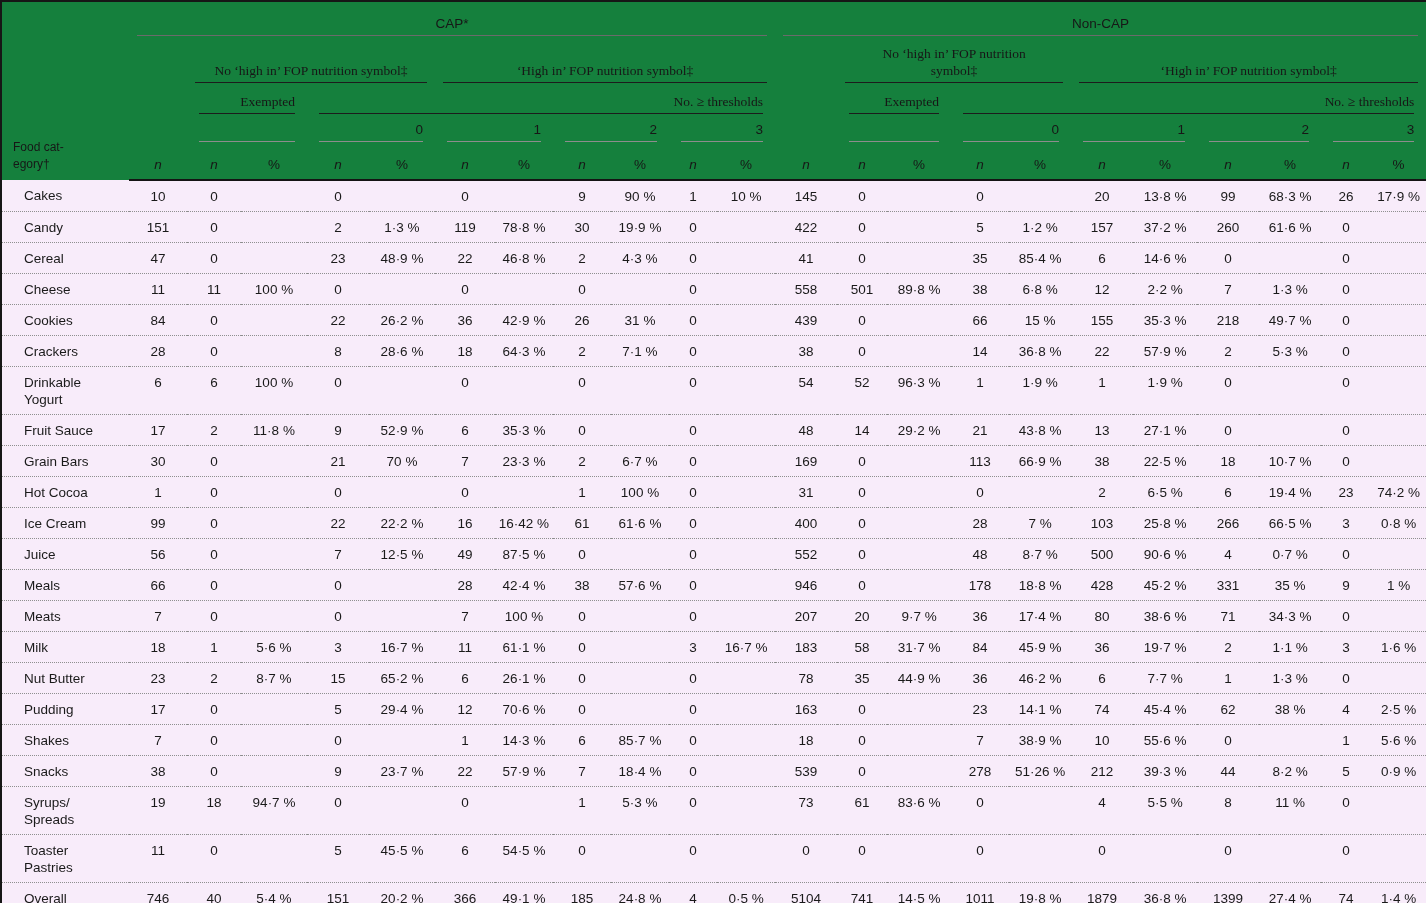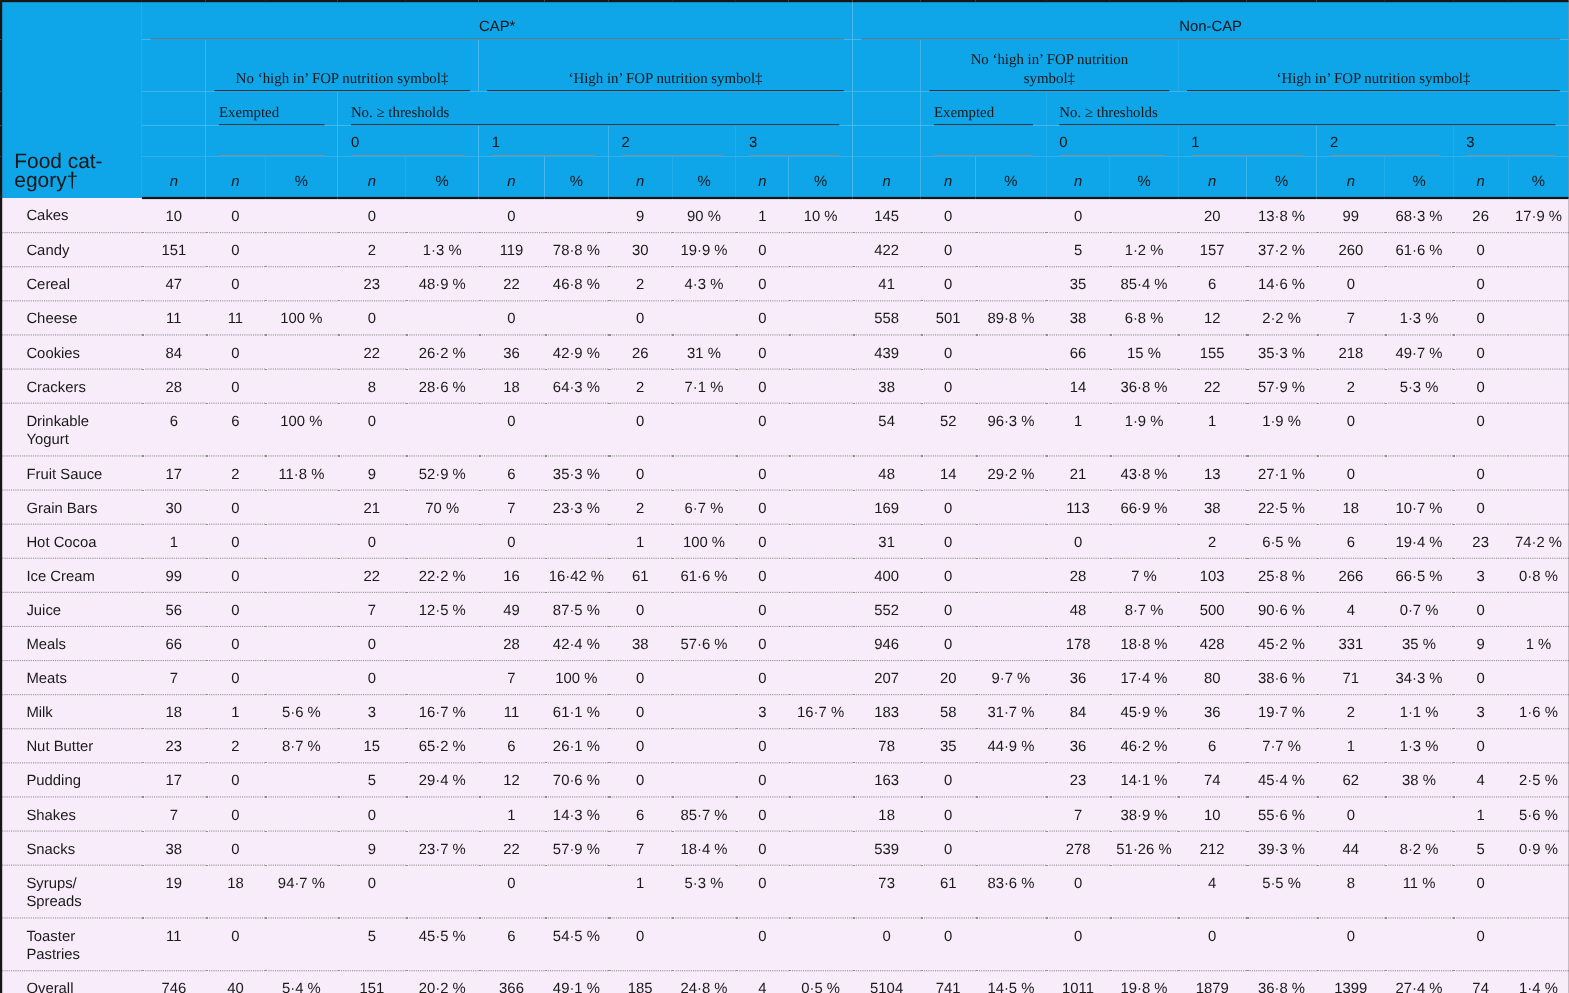--- a/index.html
+++ b/index.html
@@ -1,32 +1,32 @@
 <!DOCTYPE html>
 <html><head>
 <meta charset="utf-8">
 <style>
   html,body{margin:0;padding:0;background:#ffffff;}
   body{font-family:"Liberation Sans","DejaVu Sans",sans-serif;}
   table.tbl{width:1426px;border-collapse:collapse;table-layout:fixed;
     background:#f8ecfa;border:2px solid #161616;border-bottom-width:3px;}
-  thead th{background:#0ea5e9;font-weight:400;font-size:13.5px;color:#171717;
+  thead th{background:#15803d;font-weight:400;font-size:13.5px;color:#171717;
     vertical-align:bottom;padding:0;line-height:17px;}
   thead tr.rA th{height:34px;}
   thead tr.rB th{height:47px;}
   thead tr.rC th{height:31px;}
   thead tr.rD th{height:28px;}
   thead tr.rE th{height:31px;border-bottom:2px solid #141414;vertical-align:bottom;padding-bottom:6px;text-align:center;}
-  .w{margin:0 12px;padding-bottom:3px;text-align:left;}
+  .w{margin:0 12px;padding-bottom:3px;text-align:right;}
   .wg{margin:0 8px;padding-bottom:3px;text-align:center;}
   .rule-dark{border-bottom:1.5px solid #1c1c1c;font-family:Liberation Serif, serif;}
   .rule-gray{border-bottom:1px solid #6b6b6b;}
   .rule-lite{border-bottom:1px solid #8d8d8d;}
   .pre{white-space:pre-line;}
-  .foodhdr{vertical-align:bottom;text-align:left;padding:0 0 7px 11px;white-space:pre-line;font-size:19px;}
+  .foodhdr{vertical-align:bottom;text-align:left;padding:0 0 7px 11px;white-space:pre-line;font-size:12px;}
   .ital{font-style:italic;}
   tbody td{font-size:13.5px;color:#1a1a1a;text-align:center;vertical-align:top;
     padding:7px 2px 6px;line-height:17px;}
   tbody td.food{text-align:left;padding-left:22px;white-space:pre-line;}
   tbody tr:not(:first-child) td{border-top:1px dotted #8f8f8f;}
 </style>
 </head>
 <body>
 
 <table class="tbl">

